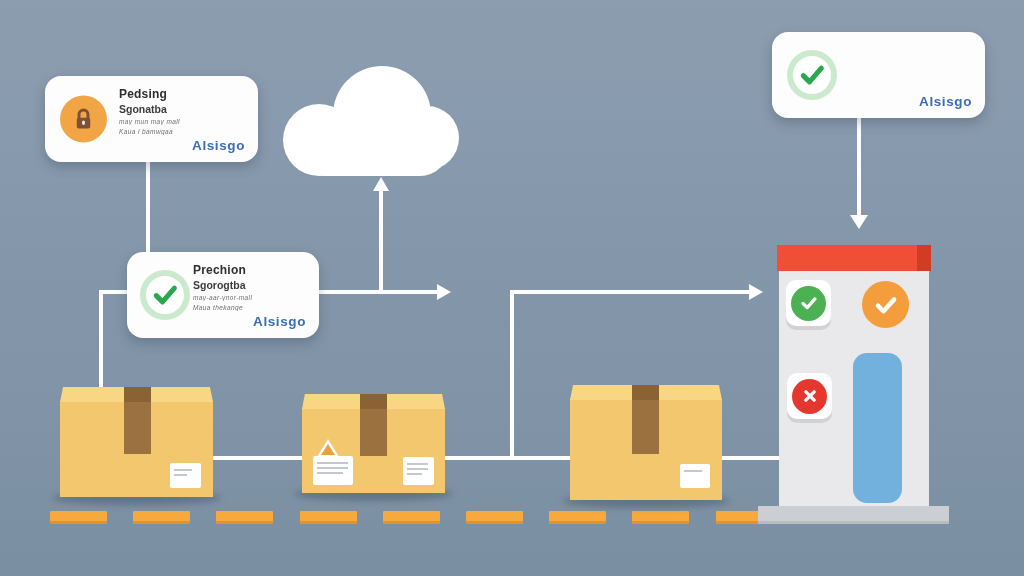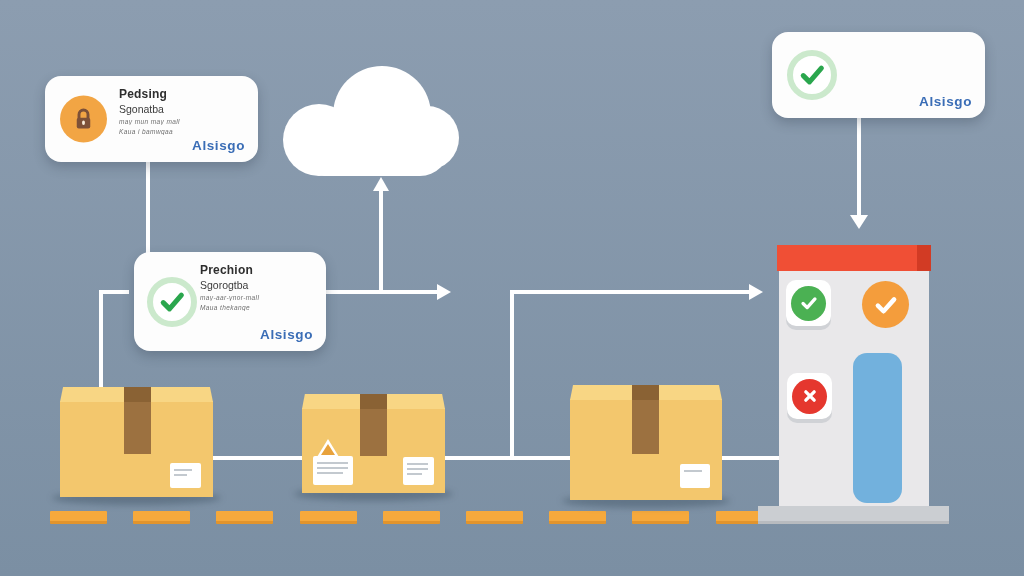--- a/index.html
+++ b/index.html
@@ -18,21 +18,21 @@
   .card{position:absolute;background:var(--card_bg);border-radius:16px;z-index:3;
         box-shadow:0 5px 12px rgba(30,45,60,.25);}
   .card .icon-wrap{position:absolute;left:15px;top:50%;transform:translateY(-50%);}
   .orange-circle{width:47px;height:47px;border-radius:50%;background:var(--orange_icon);
         display:flex;align-items:center;justify-content:center;}
   .ring{width:38px;height:38px;border-radius:50%;background:#fff;border:6px solid var(--green_ring);
         display:flex;align-items:center;justify-content:center;}
   .card .txt{position:absolute;left:74px;top:11px;right:8px;}
   .card2 .txt{left:66px;}
   .title{font-weight:bold;font-size:12px;color:#2e2e2e;letter-spacing:.2px;}
-  .subtitle{font-weight:normal;font-size:10.5px;color:#3c3c3c;margin-top:2px;}
+  .subtitle{font-weight:bold;font-size:10.5px;color:#3c3c3c;margin-top:2px;}
   .fineprint{font-size:6.5px;color:#6f6f6f;margin-top:3px;font-style:italic;letter-spacing:.4px;width:75%;
              white-space:nowrap;overflow:hidden;}
   .logo{position:absolute;right:13px;bottom:9px;color:var(--logo_blue);font-weight:bold;
         font-size:13.5px;letter-spacing:.6px;}
 
   
   .cloud{position:absolute;left:283px;top:66px;width:175px;height:110px;z-index:1;}
   .puff{position:absolute;background:var(--cloud_white);border-radius:50%;}
   .puff-main{left:50px;top:0;width:98px;height:98px;}
   .puff-left{left:0;top:38px;width:72px;height:72px;}
@@ -114,21 +114,21 @@
     </div>
     <div class="txt">
       <div class="title">Pedsing</div>
       <div class="subtitle">Sgonatba</div>
       <div class="fineprint">may mun may mall</div>
       <div class="fineprint">Kaua i bamwgaa</div>
     </div>
     <div class="logo">Alsisgo</div>
   </div>
 
-  <div class="card card2" style="left:134px;top:252px;width:192px;height:99px;">
+  <div class="card card2" style="left:127px;top:252px;width:192px;height:86px;">
     <div class="icon-wrap" style="left:13px;">
       <div class="ring">
         <svg width="30" height="30" viewBox="0 0 24 24">
           <path d="M5 12.5 L10 17.5 L19.5 6.5" stroke="#2aa64d" stroke-width="4" fill="none" stroke-linecap="round" stroke-linejoin="round"></path>
         </svg>
       </div>
     </div>
     <div class="txt">
       <div class="title">Prechion</div>
       <div class="subtitle">Sgorogtba</div>

